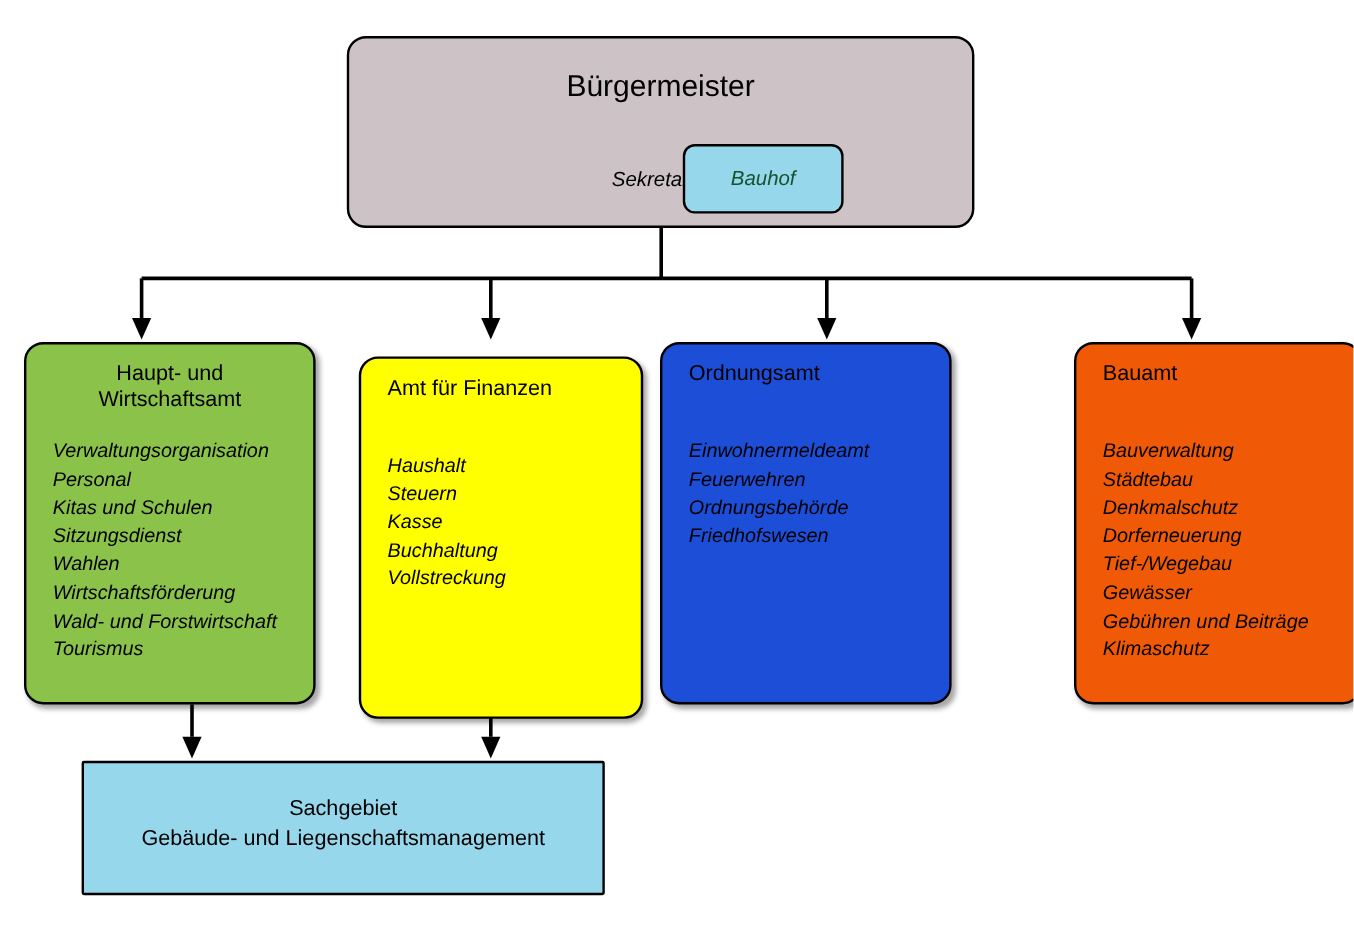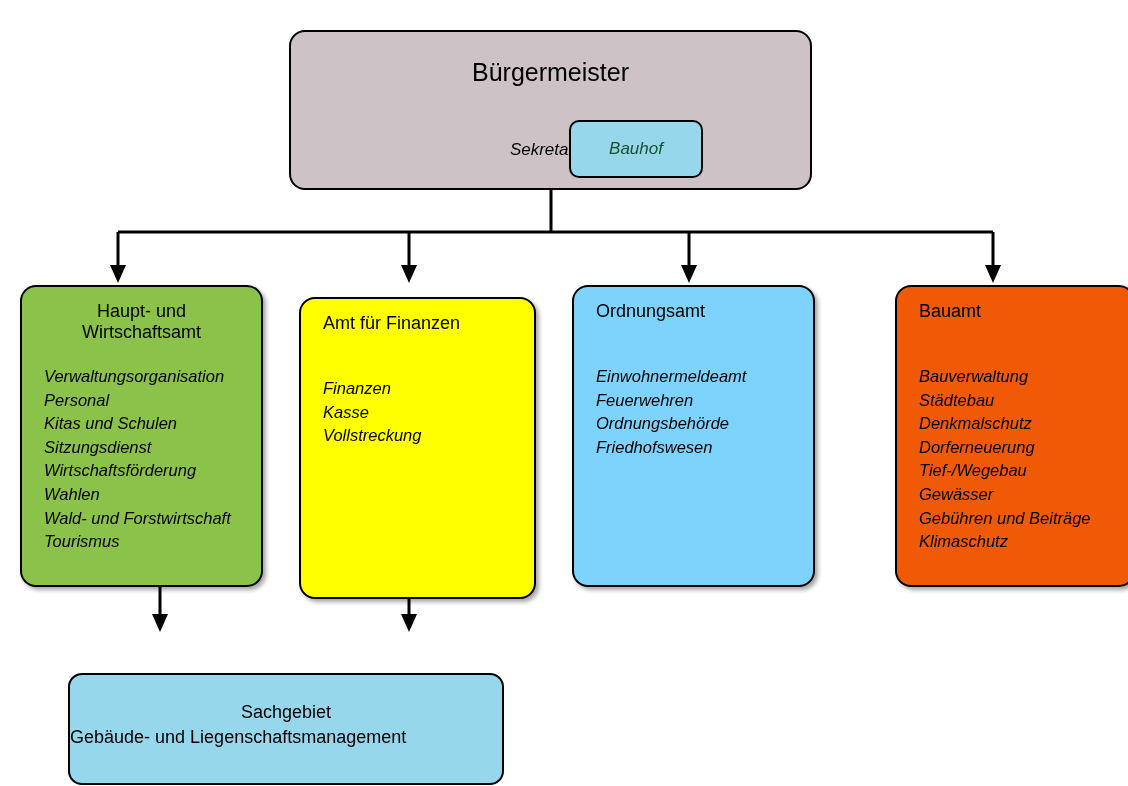--- a/index.html
+++ b/index.html
@@ -118,64 +118,63 @@
   #dept-2 {
     left: 299px;
     top: 285px;
     width: 237px;
     height: 302px;
     background: #ffff00;
     margin-top: 12px;
   }
   #dept-2 .dept-list { top: 78px; }
   #dept-3 {
-    left: 572px;
+    left: 550px;
     top: 285px;
     width: 243px;
     height: 302px;
-    background: #7dd3fc;
+    background: #1d4ed8;
   }
   #dept-3 .dept-list { top: 78px; }
   #dept-4 {
     left: 851px;
     top: 285px;
     width: 240px;
     height: 302px;
     background: #f05a07;
     margin-left: 44px;
   }
   #dept-4 .dept-list { top: 78px; }
   
   #bottom-box {
     position: absolute;
     left: 68px;
     top: 634px;
     width: 436px;
     height: 112px;
     background: #97d7ec;
     border: 2px solid #000;
-    border-radius: 14px;
-    box-sizing: border-box;
-    margin-top: 39px;
+    border-radius: 2px;
+    box-sizing: border-box;
   }
   #bottom-box .line1 {
     position: absolute;
     top: 27px;
     left: 0;
     width: 100%;
     text-align: center;
     font-size: 18px;
     color: #000;
   }
   #bottom-box .line2 {
     position: absolute;
     top: 52px;
     left: 0;
     width: 100%;
-    text-align: left;
+    text-align: center;
     font-size: 18px;
     color: #000;
   }
   svg.connectors {
     position: absolute;
     left: 0;
     top: 0;
     width: 1128px;
     height: 786px;
     pointer-events: none;
@@ -218,32 +217,34 @@
   <div class="dept" id="dept-1">
     <div class="dept-title">
       <div>Haupt- und</div>
       <div>Wirtschaftsamt</div>
     </div>
     <ul class="dept-list">
       <li>Verwaltungsorganisation</li>
       <li>Personal</li>
       <li>Kitas und Schulen</li>
       <li>Sitzungsdienst</li>
+      <li>Wahlen</li>
       <li>Wirtschaftsförderung</li>
-      <li>Wahlen</li>
       <li>Wald- und Forstwirtschaft</li>
       <li>Tourismus</li>
     </ul>
   </div>
 
   <div class="dept" id="dept-2">
     <div class="dept-title left-align">Amt für Finanzen</div>
     <ul class="dept-list">
-      <li>Finanzen</li>
+      <li>Haushalt</li>
+      <li>Steuern</li>
       <li>Kasse</li>
+      <li>Buchhaltung</li>
       <li>Vollstreckung</li>
     </ul>
   </div>
 
   <div class="dept" id="dept-3">
     <div class="dept-title left-align">Ordnungsamt</div>
     <ul class="dept-list">
       <li>Einwohnermeldeamt</li>
       <li>Feuerwehren</li>
       <li>Ordnungsbehörde</li>

